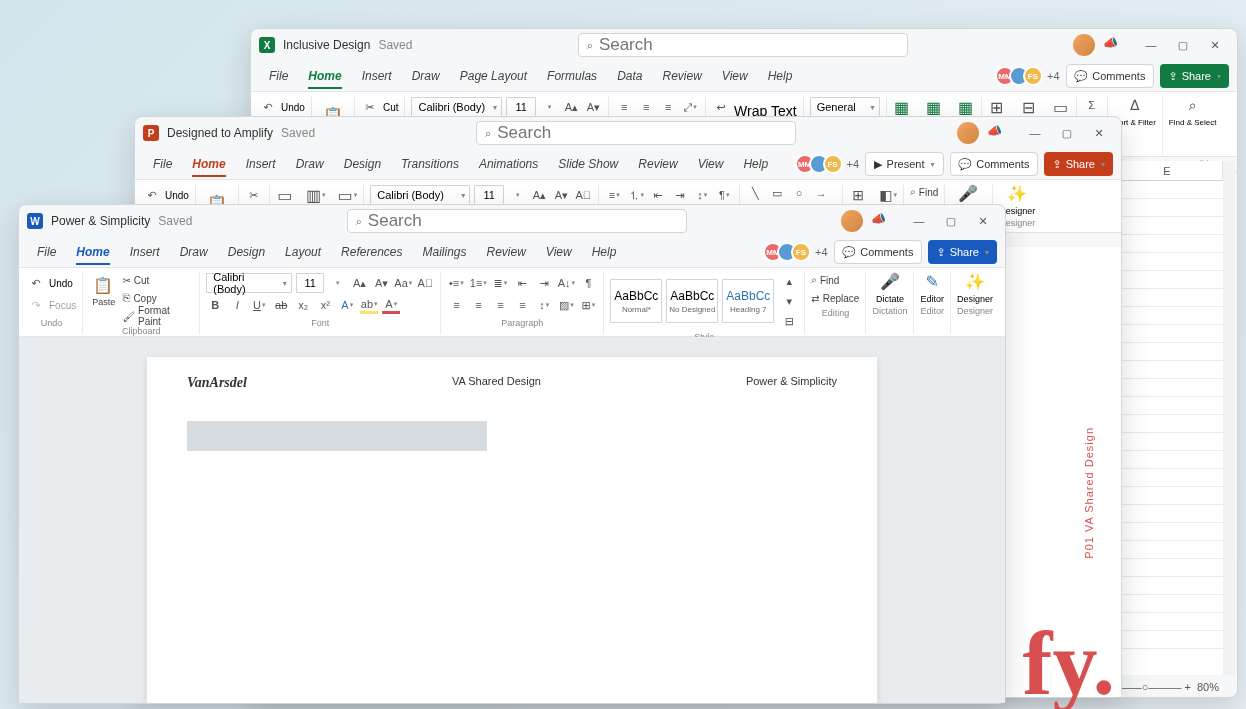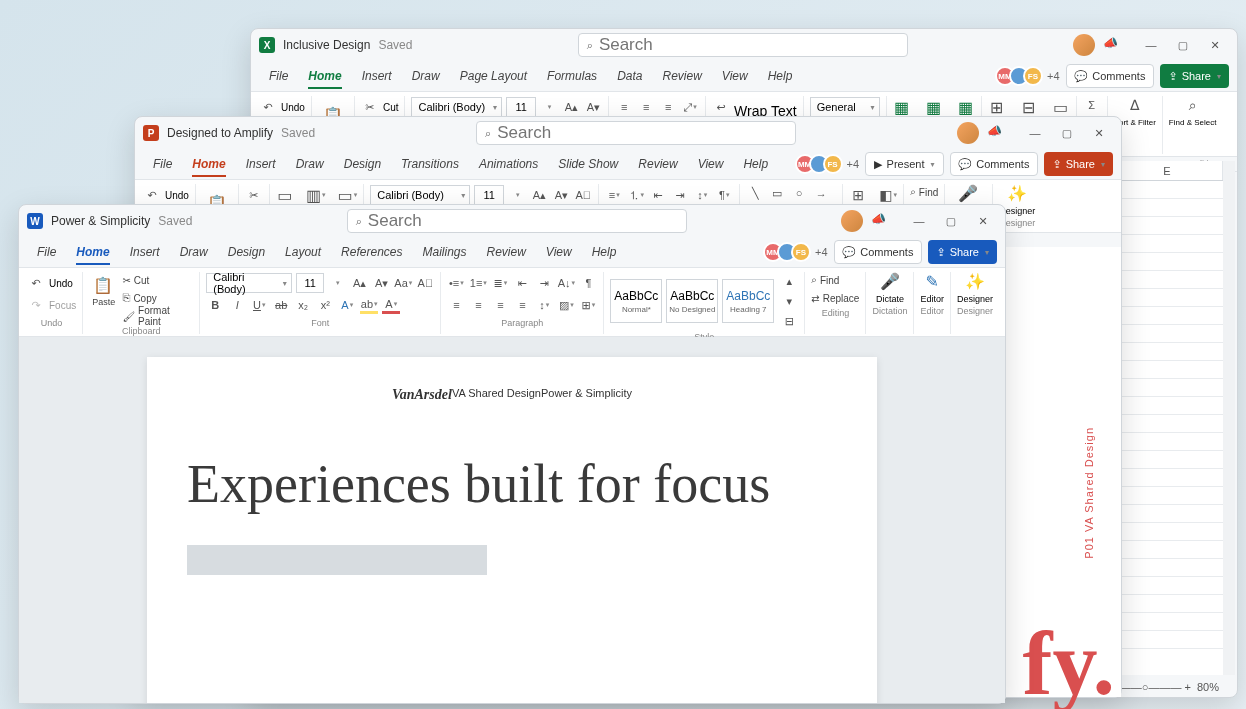--- a/index.html
+++ b/index.html
@@ -49,21 +49,21 @@
 .fontsel::after{content:"▾";position:absolute;right:4px;color:#888;font-size:8px;}
 .sizesel{border:1px solid #d0d5da;background:#fff;height:20px;width:30px;font-size:11px;padding:0 4px;display:flex;align-items:center;justify-content:center;position:relative;}
 .dd::after{content:"▾";font-size:7px;color:#888;margin-left:1px;}
 .stylebox{border:1px solid #d0d5da;background:#fff;width:52px;height:44px;display:flex;flex-direction:column;align-items:center;justify-content:center;cursor:pointer;}
 .stylebox .sample{font-size:12px;}
 .stylebox .sname{font-size:8px;color:#666;margin-top:2px;}
 .vcol{display:flex;flex-direction:column;justify-content:center;gap:2px;}
 .vitem{display:flex;align-items:center;gap:3px;font-size:10px;color:#444;cursor:pointer;height:16px;}
 .doc{background:#e8ecef;position:absolute;left:0;right:0;overflow:hidden;}
 .page{background:#fff;margin:20px auto 0;box-shadow:0 2px 8px rgba(0,0,0,.1);overflow:hidden;}
-.dochead{display:flex;justify-content:center;padding:30px 40px 10px;font-size:11px;color:#333;}
+.dochead{display:flex;justify-content:space-between;padding:18px 40px 10px;font-size:11px;color:#333;}
 .brand{font-weight:bold;font-style:italic;font-family:Georgia,serif;font-size:14px;}
 .bigtitle{font-family:Georgia,"Times New Roman",serif;font-size:54px;font-weight:400;color:#3a3a3a;padding:40px 40px 10px;line-height:1.15;}
 .imgph{background:#d7dce0;margin:20px 0 0 40px;width:300px;height:30px;}
 .grid{position:absolute;background:#fff;border-left:1px solid #d0d5da;}
 .colhead{height:20px;display:flex;border-bottom:1px solid #d0d5da;}
 .ch{flex:1;border-right:1px solid #e1e5e9;text-align:center;font-size:11px;color:#555;display:flex;align-items:center;justify-content:center;}
 .gridrow{height:18px;border-bottom:1px solid #e8ebee;}
 .sidetext{position:absolute;writing-mode:vertical-rl;transform:rotate(180deg);font-size:11px;color:#d94f4f;letter-spacing:1px;}
 .redfy{position:absolute;font-family:Georgia,serif;font-size:90px;color:#d94f4f;font-weight:bold;}
 .scroll{position:absolute;right:2px;width:12px;background:#f0f2f4;}
@@ -572,19 +572,18 @@
       <div class="glabel">Designer</div>
     </div>
   </div>
   <div class="doc" style="top:132px;bottom:0;">
     <div class="page" style="width:730px;height:360px;">
       <div class="dochead">
         <span class="brand">VanArsdel</span>
         <span>VA Shared Design</span>
         <span>Power &amp; Simplicity</span>
       </div>
-      <div class="bigtitle">Experiences built for focus</div>
       <div style="display:flex;">
         <div class="imgph"></div>
       </div>
     </div>
   </div>
 </div>
 
 </body></html>

